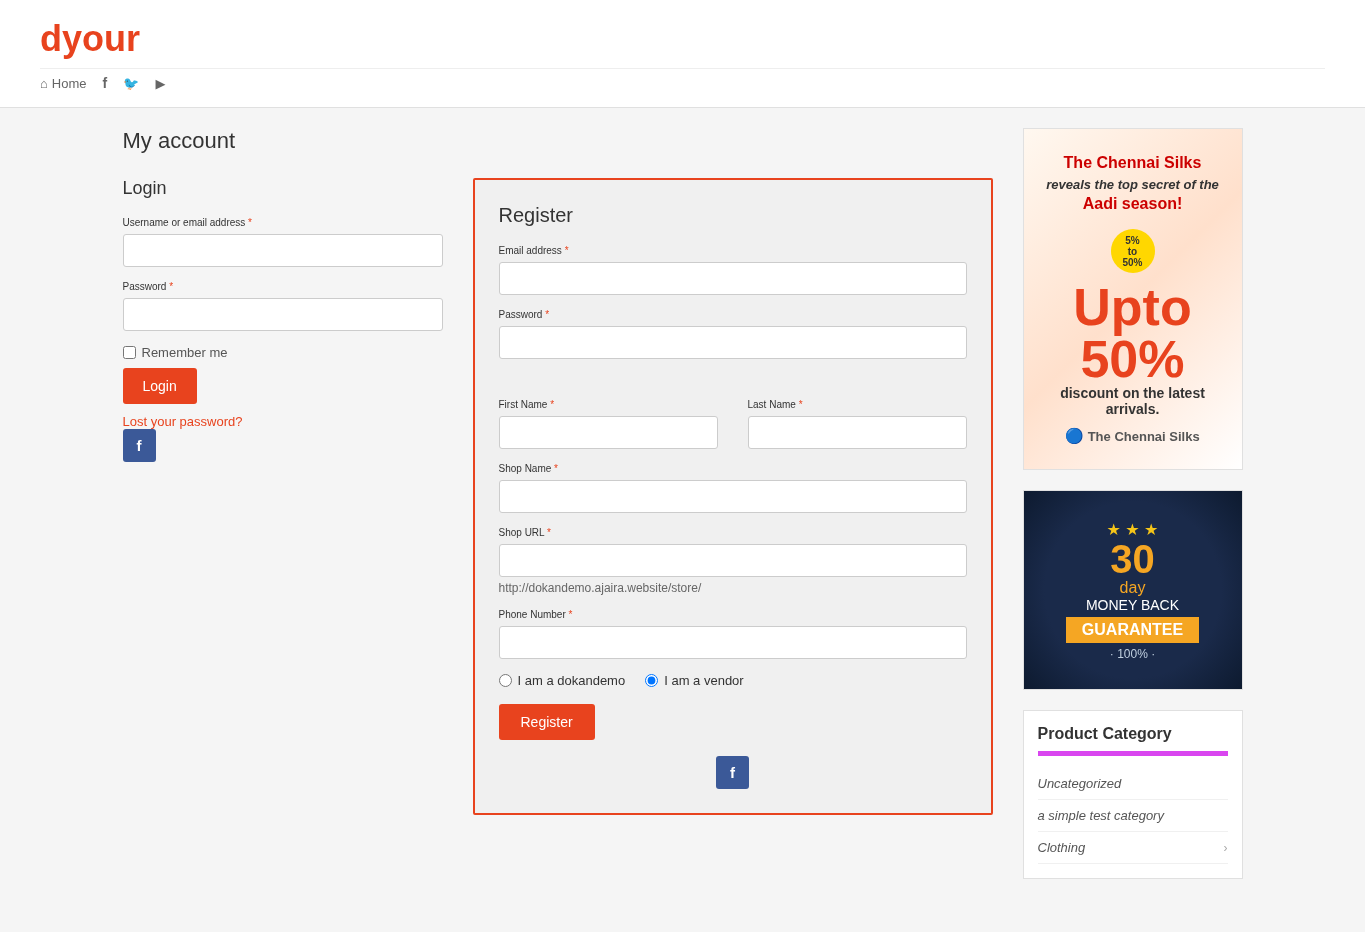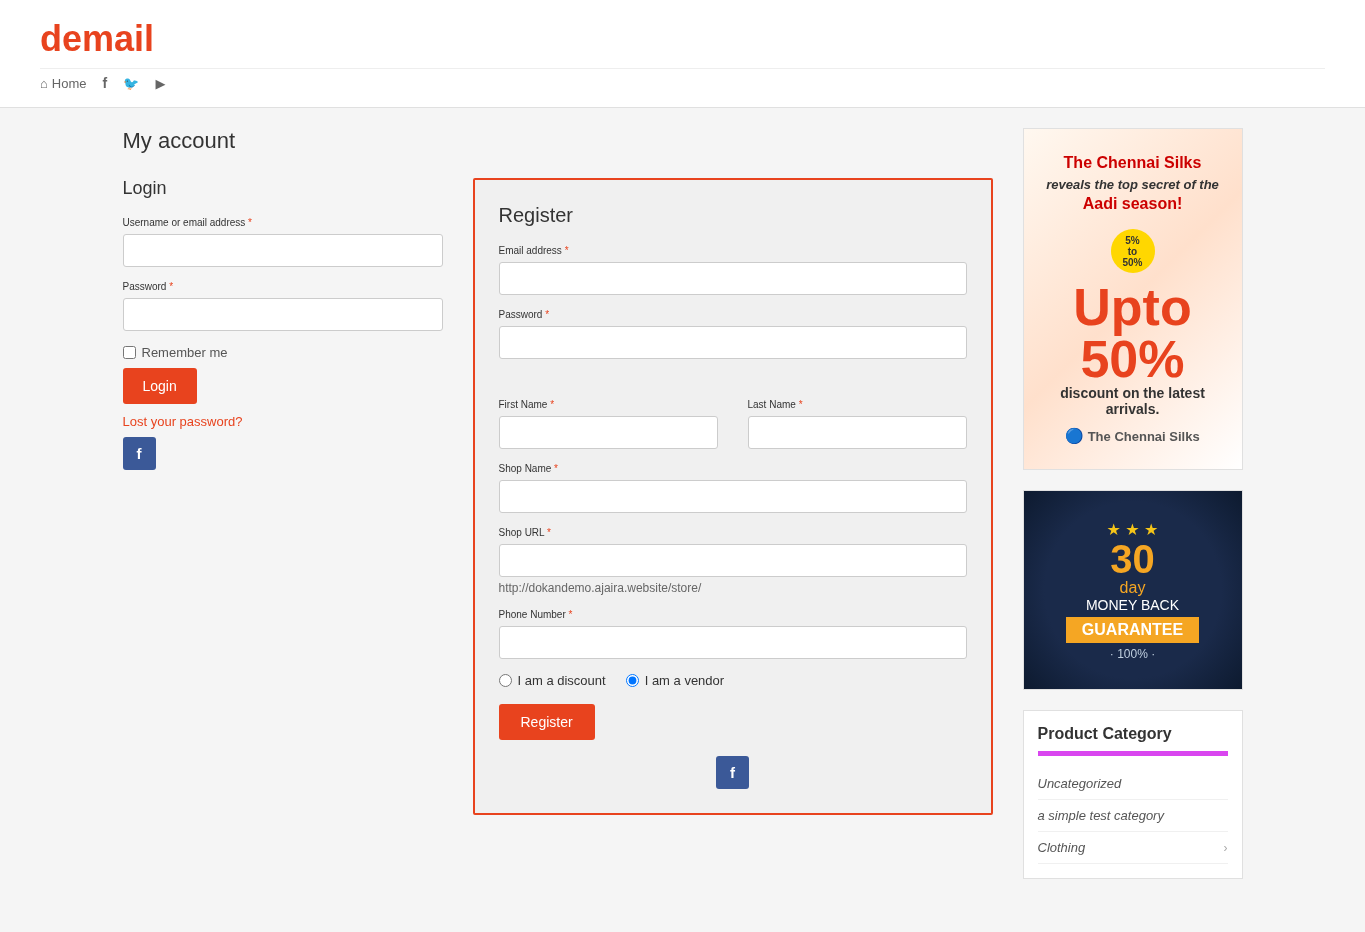--- a/index.html
+++ b/index.html
@@ -28,21 +28,21 @@
 
     .form-group { margin-bottom: 14px; }
     .form-label { display: block; margin-bottom: 6px; font-size: 10px; color: #333; }
     .required { color: #e8431e; }
     .form-input { width: 100%; padding: 8px 10px; border: 1px solid #ccc; border-radius: 3px; font-size: 13px; background: #fff; }
 
     .remember-me { display: flex; align-items: center; gap: 6px; margin-bottom: 8px; font-size: 13px; color: #555; }
 
     .btn-login { background: #e8431e; color: #fff; border: none; padding: 10px 20px; border-radius: 3px; cursor: pointer; font-size: 14px; margin-bottom: 10px; }
 
-    .lost-password { color: #e8431e; font-size: 13px; text-decoration: none; display: block; margin-bottom: 8px; }
+    .lost-password { color: #e8431e; font-size: 13px; text-decoration: none; display: block; margin-bottom: 0; }
 
     .facebook-btn { background: #3b5998; color: #fff; padding: 8px 14px; border-radius: 3px; display: inline-flex; align-items: center; justify-content: center; font-weight: bold; font-size: 15px; cursor: pointer; text-decoration: none; }
 
     
     .register-section { flex: 1; background: #f0f0f0; border: 2px solid #e8431e; padding: 24px; border-radius: 2px; }
     .register-title { font-size: 20px; font-weight: normal; margin-bottom: 18px; color: #333; }
 
     .register-form .form-input { background: #fff; }
 
     .name-row { display: flex; gap: 30px; margin-top: 40px; }
@@ -82,21 +82,21 @@
     .category-arrow { color: #aaa; font-size: 12px; }
 
     input[type="checkbox"] { cursor: pointer; }
     input[type="radio"] { cursor: pointer; }
   </style>
 </head>
 <body>
 
 <div class="header">
   <div class="logo">
-    <span style="color:#e8431e;">d</span><span>email</span>
+    <span style="color:#e8431e;">d</span><span>your</span>
   </div>
   <nav class="nav">
     <a href="#">
       <span>⌂</span>
       <span>Home</span>
     </a>
     <a href="#">
       <span style="font-weight:bold; font-size:14px;">f</span>
     </a>
     <a href="#">
@@ -204,21 +204,21 @@
             <label class="form-label">
               <span>Phone Number</span>
               <span class="required">*</span>
             </label>
             <input type="text" class="form-input" style="">
           </div>
 
           <div class="radio-group">
             <label class="radio-item">
               <input type="radio" name="role" value="customer" style="">
-              <span>I am a discount</span>
+              <span>I am a dokandemo</span>
             </label>
             <label class="radio-item">
               <input type="radio" name="role" value="vendor" checked="" style="">
               <span>I am a vendor</span>
             </label>
           </div>
 
           <button class="btn-register">Register</button>
         </div>
 

